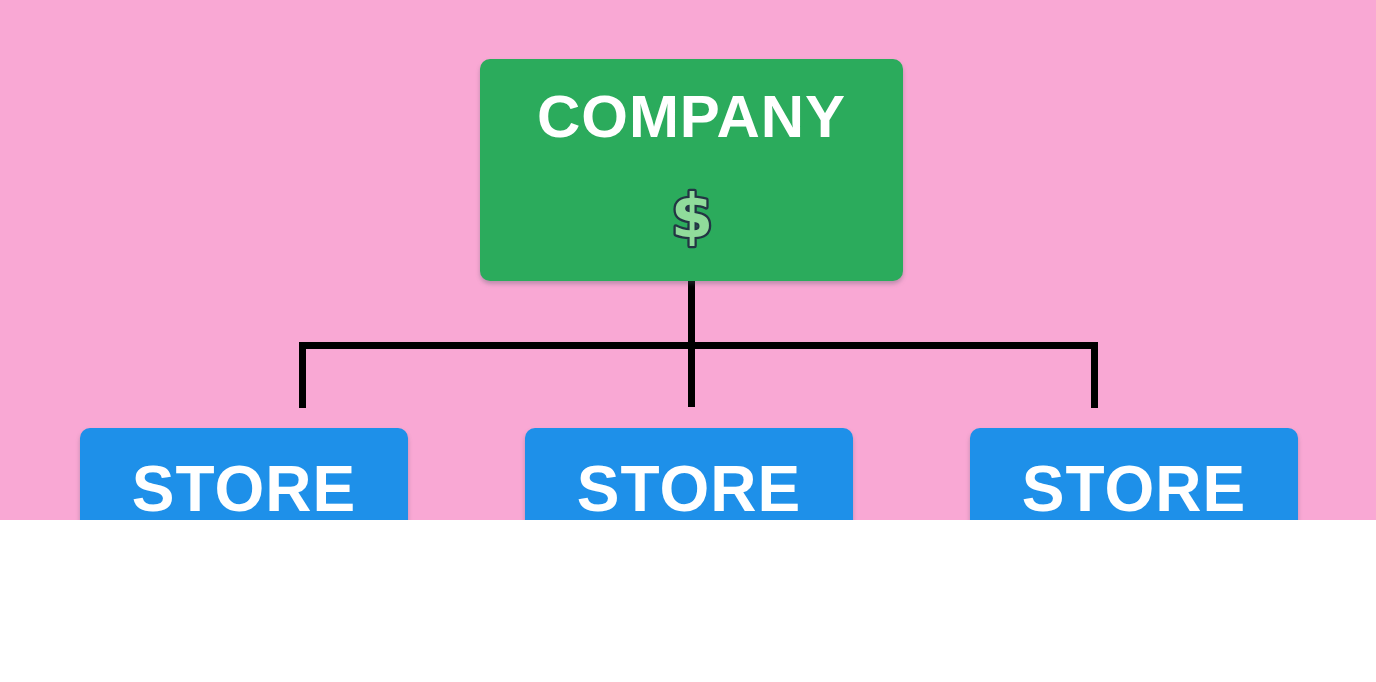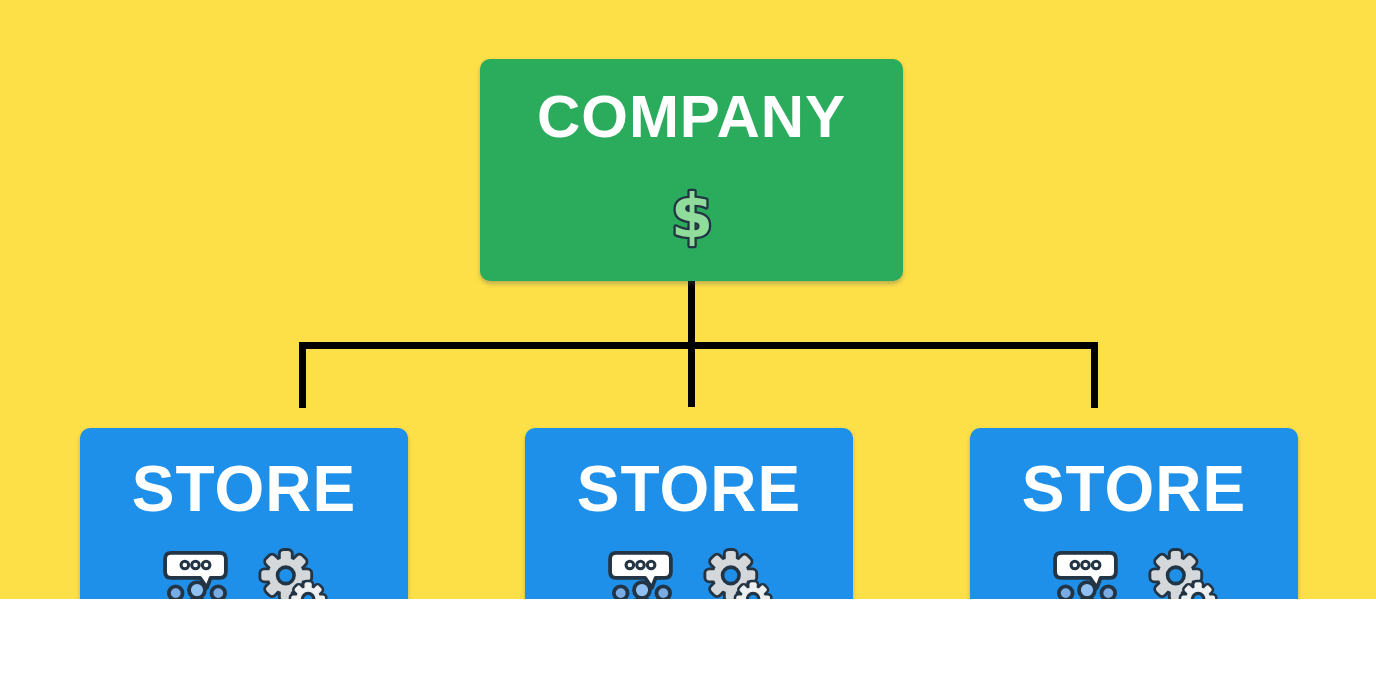--- a/index.html
+++ b/index.html
@@ -1,20 +1,20 @@
 <!DOCTYPE html>
 <html><head>
 <meta charset="utf-8">
 <style>
   html, body { margin: 0; padding: 0; background: #ffffff; }
   .canvas {
     position: relative;
     width: 1376px;
-    height: 599px;
-    background: #fde047;
+    height: 520px;
+    background: #f9a8d4;
     overflow: hidden;
     font-family: "Liberation Sans", sans-serif;
   }
   
   .line {
     position: absolute;
     background: #000000;
   }
   
   .node {

